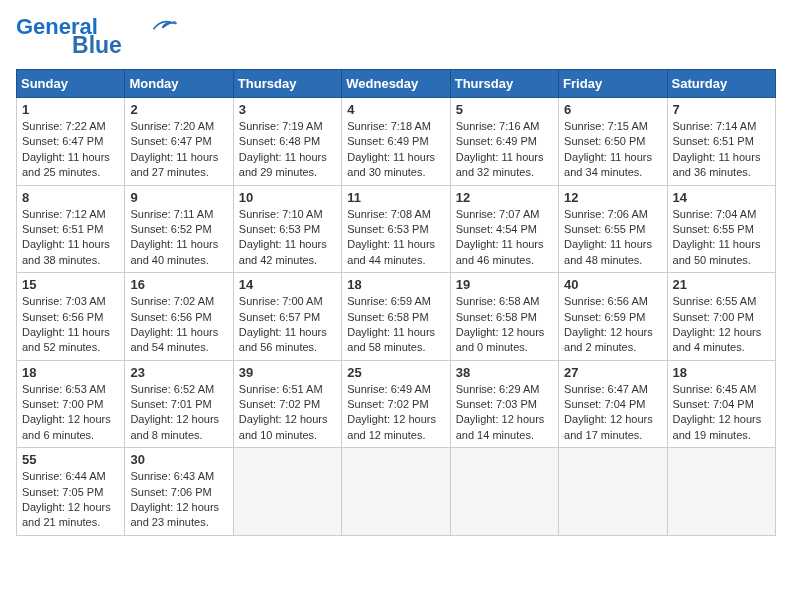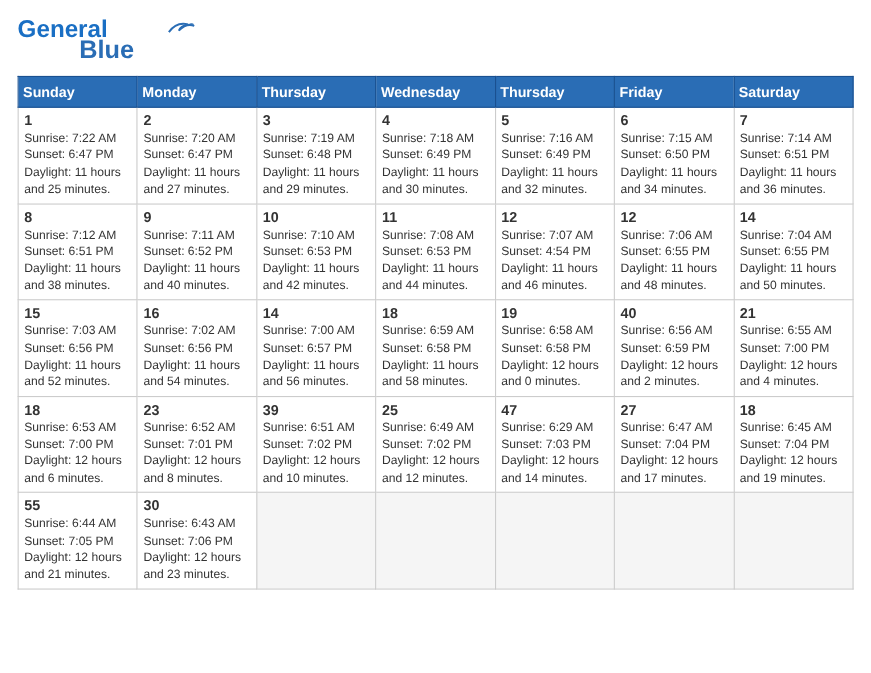--- a/index.html
+++ b/index.html
@@ -294,21 +294,21 @@
 and 10 minutes.</div>
         </td>
         <td>
           <span class="day-num">25</span>
           <div class="day-info">Sunrise: 6:49 AM
 Sunset: 7:02 PM
 Daylight: 12 hours
 and 12 minutes.</div>
         </td>
         <td>
-          <span class="day-num">47</span>
+          <span class="day-num">38</span>
           <div class="day-info">Sunrise: 6:29 AM
 Sunset: 7:03 PM
 Daylight: 12 hours
 and 14 minutes.</div>
         </td>
         <td>
           <span class="day-num">27</span>
           <div class="day-info">Sunrise: 6:47 AM
 Sunset: 7:04 PM
 Daylight: 12 hours

